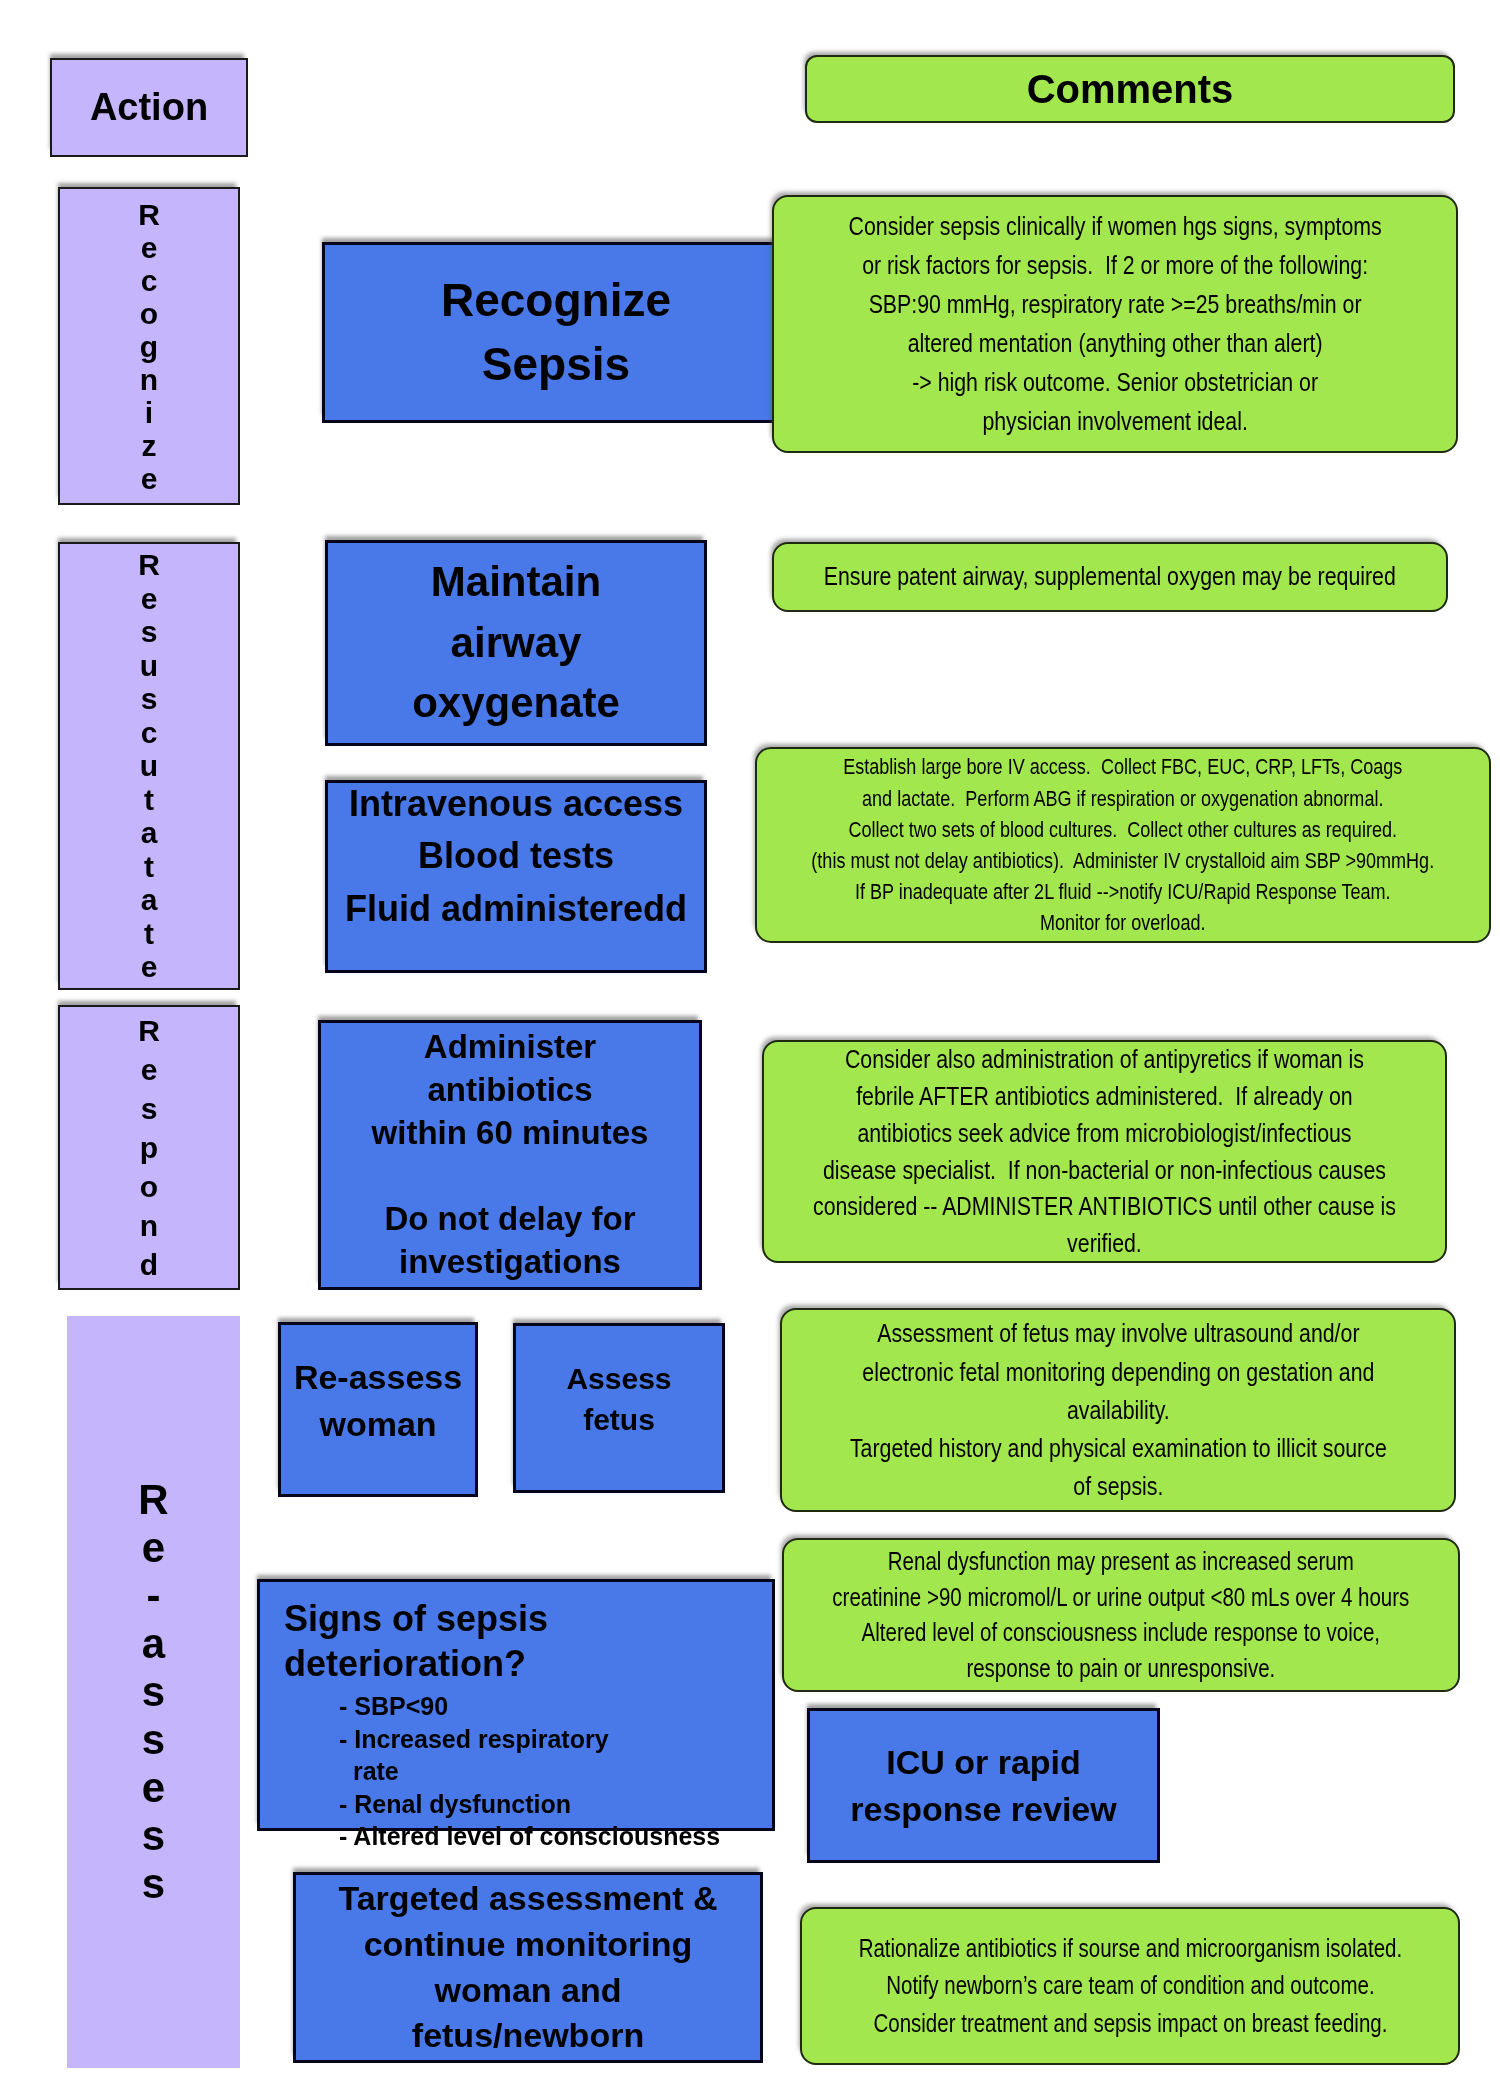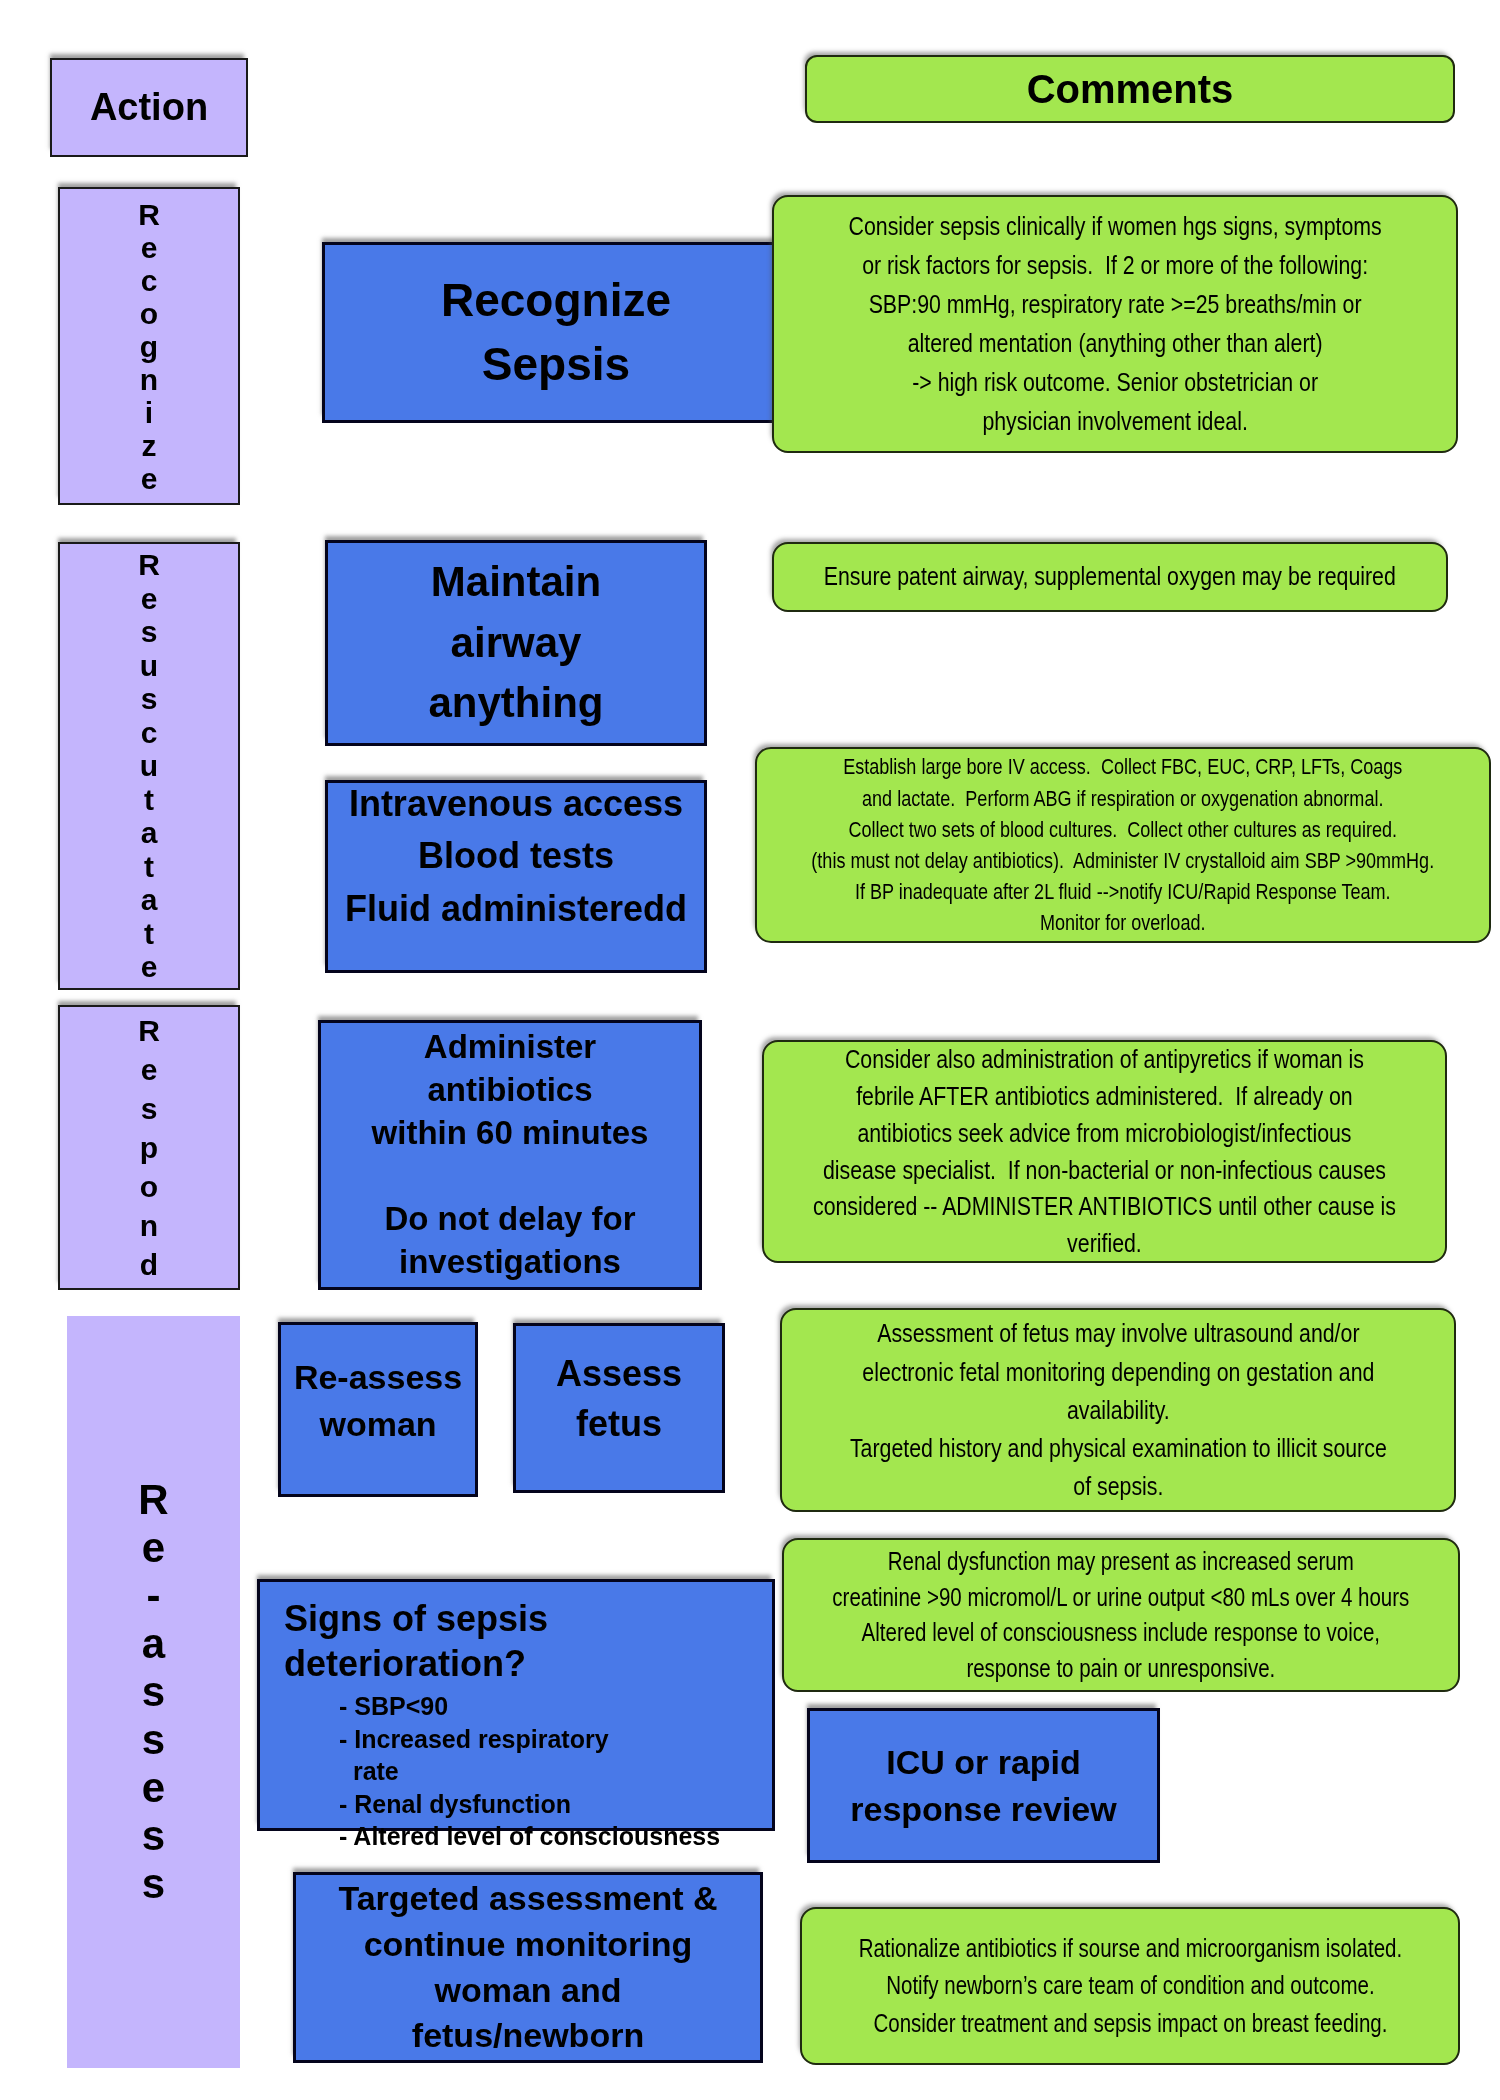--- a/index.html
+++ b/index.html
@@ -96,21 +96,21 @@
   </div>
 
   <div class="abs blue" style="left:322px;top:242px;width:468px;height:181px;">
     <div class="btxt" style="font-size:46px;">Recognize
 Sepsis</div>
   </div>
 
   <div class="abs blue" style="left:325px;top:540px;width:382px;height:206px;">
     <div class="btxt" style="font-size:42px;line-height:1.45;">Maintain
 airway
-anything</div>
+oxygenate</div>
   </div>
 
   <div class="abs blue" style="left:325px;top:780px;width:382px;height:193px;padding-bottom:40px;">
     <div class="btxt" style="font-size:36px;line-height:1.45;">Intravenous access
 Blood tests
 Fluid administeredd</div>
   </div>
 
   <div class="abs blue" style="left:318px;top:1020px;width:384px;height:270px;">
     <div class="btxt" style="font-size:33px;line-height:1.3;">Administer
@@ -120,21 +120,21 @@
 Do not delay for
 investigations</div>
   </div>
 
   <div class="abs blue" style="left:278px;top:1322px;width:200px;height:175px;padding-bottom:18px;">
     <div class="btxt" style="font-size:34px;">Re-assess
 woman</div>
   </div>
 
   <div class="abs blue" style="left:513px;top:1323px;width:212px;height:170px;padding-bottom:18px;">
-    <div class="btxt" style="font-size:36px;">Assess
+    <div class="btxt" style="font-size:30px;">Assess
 fetus</div>
   </div>
 
   <div class="abs blue" style="left:257px;top:1543px;width:518px;height:252px;flex-direction:column;align-items:flex-start;justify-content:flex-start;padding:14px 10px 10px 24px;margin-top:36px;">
     <div class="signs-title">Signs of sepsis
 deterioration?</div>
     <div class="signs-bullets">- SBP&lt;90
 - Increased respiratory
   rate
 - Renal dysfunction

